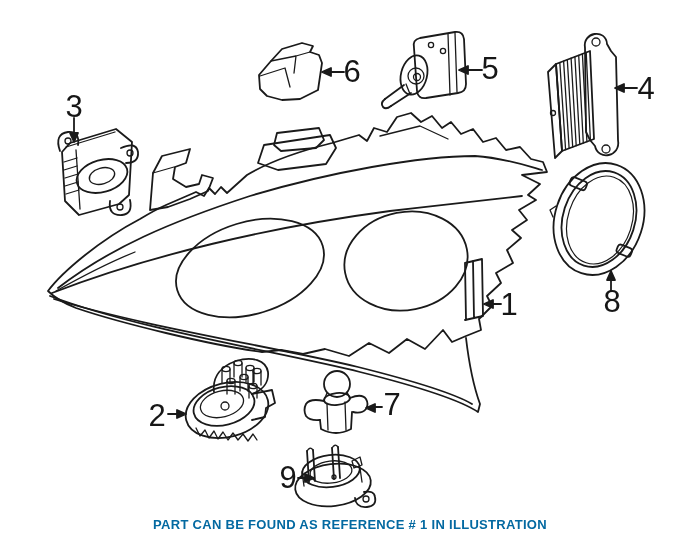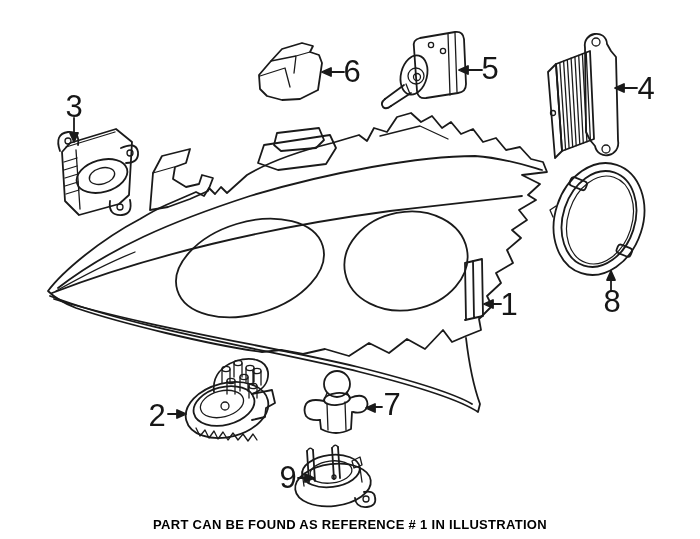--- a/index.html
+++ b/index.html
@@ -6,21 +6,21 @@
   #stage{position:relative;width:700px;height:539px;background:#ffffff;overflow:hidden;
          font-family:"Liberation Sans",sans-serif;}
   #stage svg{position:absolute;left:0;top:0;}
   .callout{position:absolute;transform:translate(-50%,-50%);
            font:400 31px "Liberation Sans",sans-serif;color:#161616;line-height:1;}
   .co1{left:509px;top:304px}.co2{left:157px;top:415px}.co3{left:74px;top:106px}
   .co4{left:646px;top:88px}.co5{left:490px;top:68px}.co6{left:352px;top:71px}
   .co7{left:392px;top:404px}.co8{left:612px;top:301px}.co9{left:288px;top:477px}
   .caption{position:absolute;left:350px;top:524px;transform:translate(-50%,-50%);
            font:700 13px "Liberation Sans",sans-serif;letter-spacing:.3px;
-           color:#000000;white-space:nowrap;}
+           color:#0369a1;white-space:nowrap;}
 </style>
 </head>
 <body>
 
 <div id="stage">
 
 <svg width="700" height="539" viewBox="0 0 700 539" fill="none" stroke="#1a1a1a" stroke-width="1.8" stroke-linecap="round" stroke-linejoin="round">
 
   <g>
     <path d="M48,291 C62,272 100,240 140,219 C150,213 157,209 166,205 L196,192

